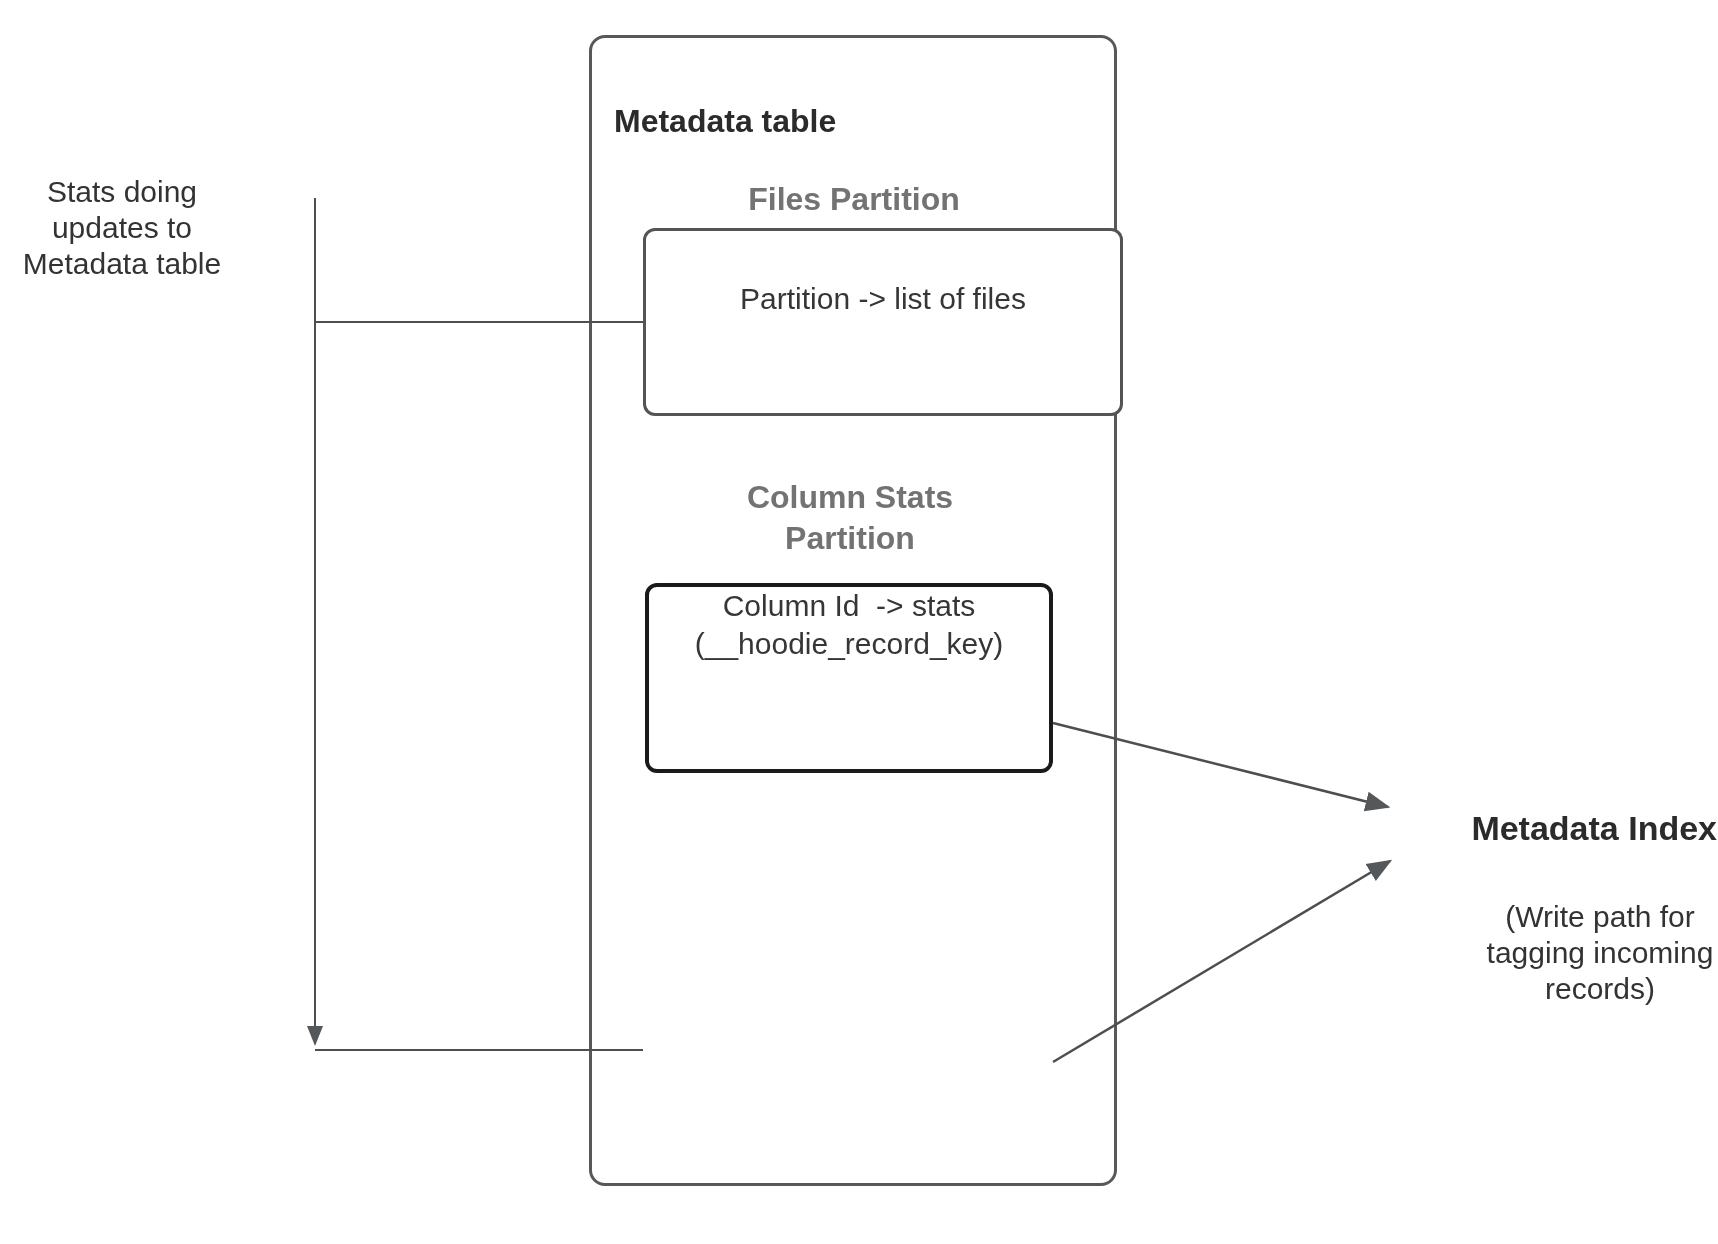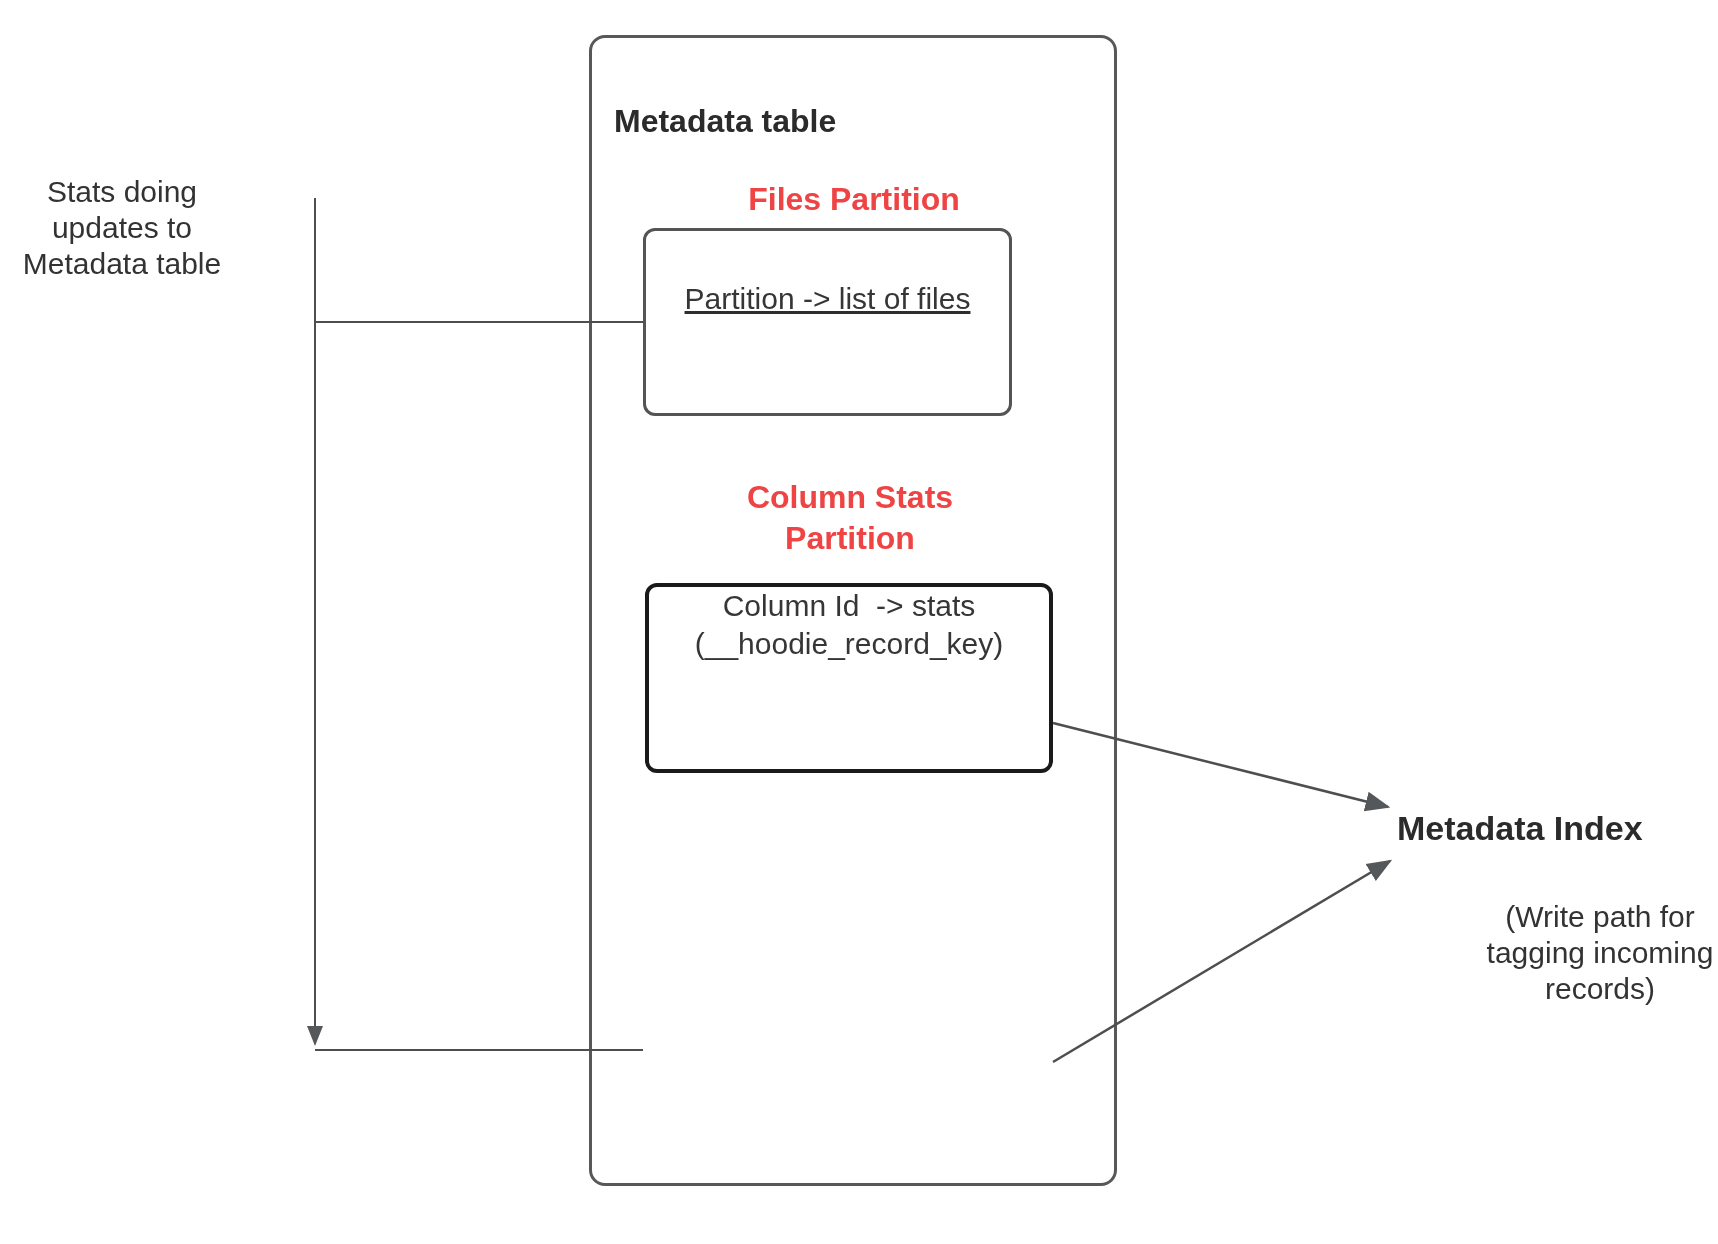--- a/index.html
+++ b/index.html
@@ -17,31 +17,31 @@
     border:3px solid #58585a;border-radius:16px;
     box-sizing:border-box;background:#ffffff;
   }
   .table-title{
     left:614px;top:100px;
     font-size:32px;font-weight:bold;line-height:42px;
     color:#2b2b2b;white-space:pre-line;
   }
   .heading{
     font-size:32px;font-weight:bold;line-height:41px;
-    text-align:center;color:#ef4444;white-space:pre-line;
+    text-align:center;color:#737373;white-space:pre-line;
   }
   .files-heading{left:704px;top:179px;width:300px;}
   .cs-heading{left:700px;top:477px;width:300px;}
   .bloom-heading{left:700px;top:864px;width:300px;}
   .inner-box{
     box-sizing:border-box;background:#ffffff;border-radius:12px;
   }
   .files-box{
-    left:643px;top:228px;width:369px;height:188px;
-    border:3px solid #545454;padding-top:50px;text-decoration:underline;
+    left:643px;top:228px;width:480px;height:188px;
+    border:3px solid #545454;padding-top:50px;
   }
   .cs-box{
     left:645px;top:583px;width:408px;height:190px;
     border:4px solid #1a1a1a;
   }
   .bloom-box{
     left:643px;top:968px;width:410px;height:190px;
     border:3px solid #545454;padding-top:73px;
   }
   .box-text{
@@ -50,21 +50,21 @@
   }
   .files-box .box-text, .bloom-box .box-text{line-height:36px;}
   .side-note{
     font-size:30px;line-height:36px;color:#333333;
     text-align:center;white-space:pre-line;
   }
   .left-note{left:10px;top:174px;width:224px;}
   .index-title{
     left:1397px;top:808px;width:320px;
     font-size:34px;font-weight:bold;line-height:40px;
-    text-align:left;color:#2b2b2b;white-space:pre-line;
+    text-align:right;color:#2b2b2b;white-space:pre-line;
   }
   .index-subtitle{left:1440px;top:899px;width:320px;}
   .connectors{
     position:absolute;left:0;top:0;width:1718px;height:1244px;
     pointer-events:none;
   }
 </style>
 </head>
 <body>
 

